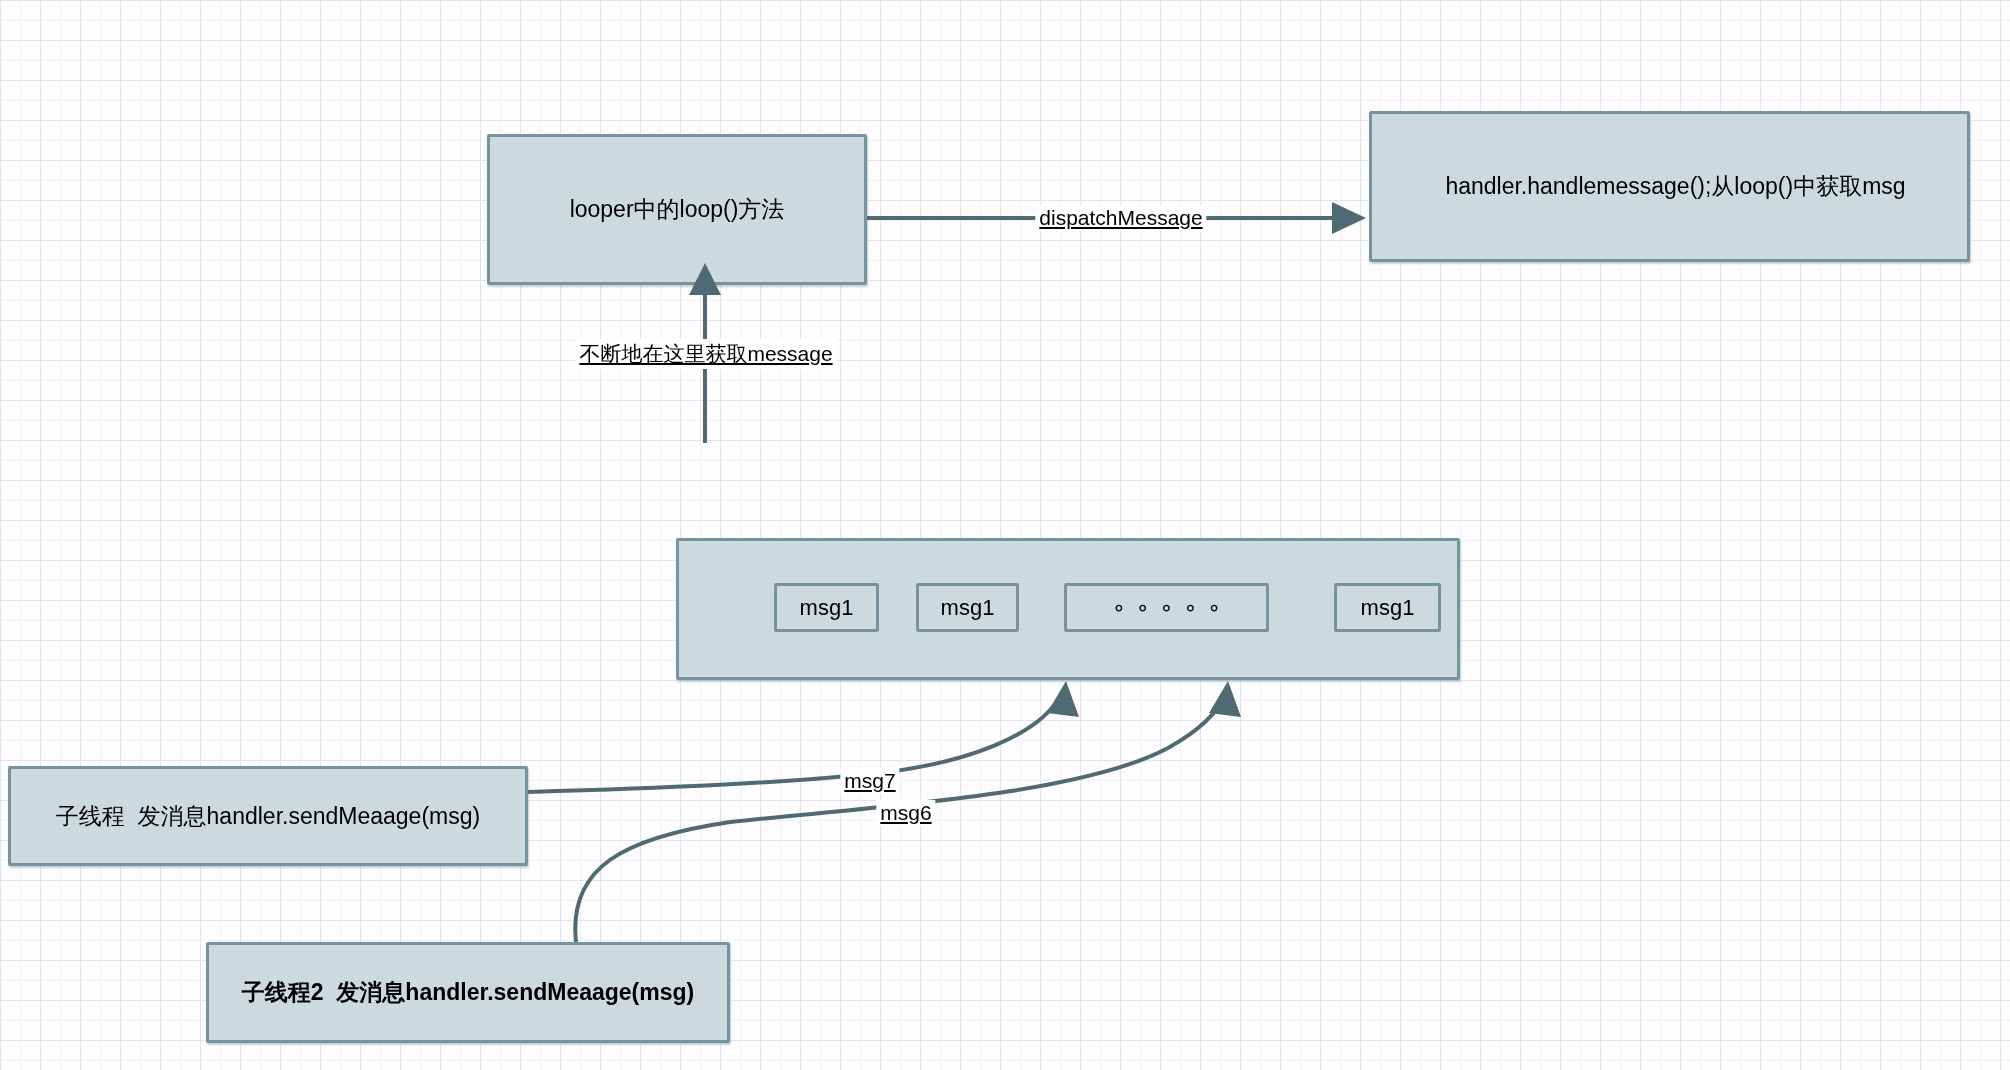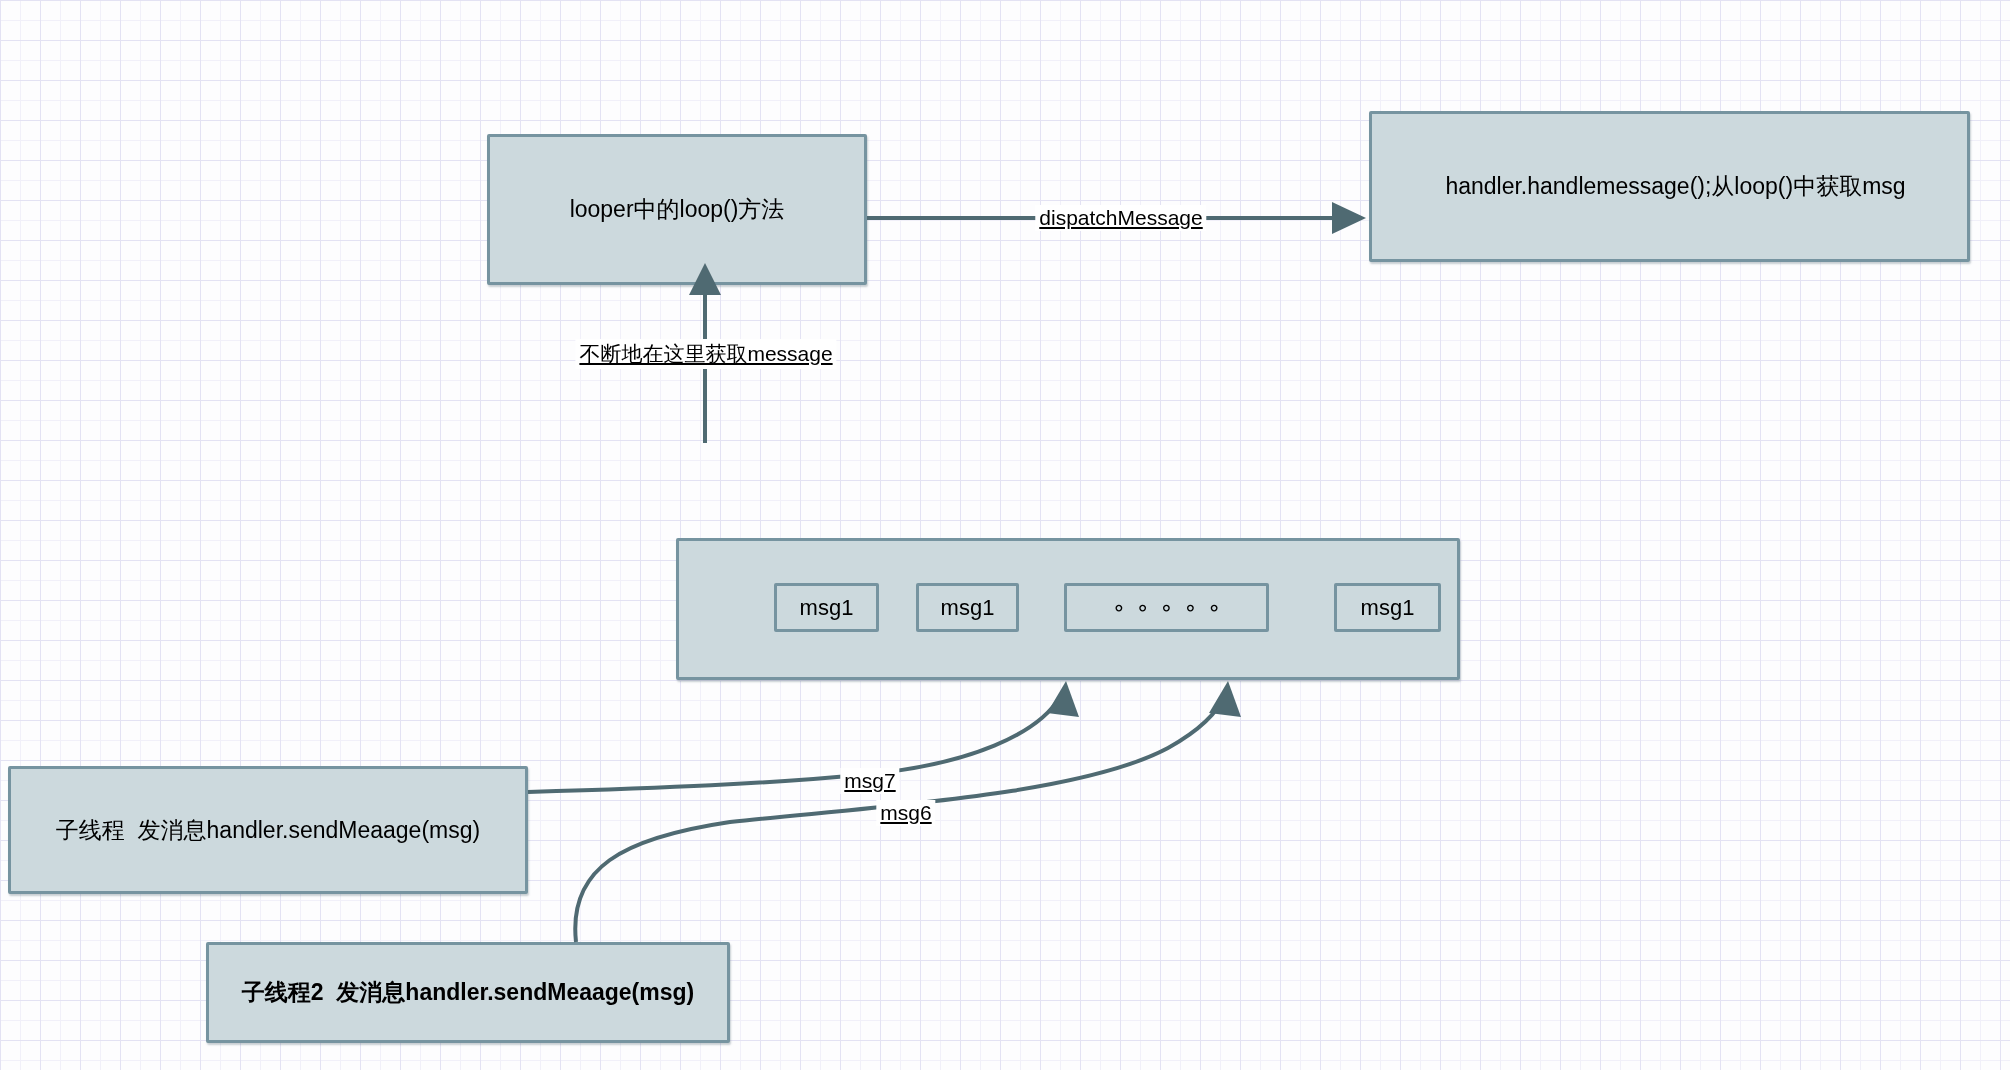--- a/index.html
+++ b/index.html
@@ -66,21 +66,21 @@
     position:absolute;left:0;top:0;z-index:2;
     pointer-events:none;
   }
   .connector{stroke:var(--connector);stroke-width:4;fill:none;}
   .arrowhead{fill:var(--connector);stroke:none;}
 
   
   #node-looper  {left:487px; top:111px; width:380px; height:151px;margin-top:23px;}
   #node-handler {left:1369px;top:111px; width:601px; height:151px;padding-left:12px;}
   #node-queue   {left:676px; top:538px; width:784px; height:142px;}
-  #node-thread1 {left:8px;   top:766px; width:520px; height:128px;}
+  #node-thread1 {left:8px;   top:766px; width:520px; height:100px;}
   #node-thread2 {left:206px; top:942px; width:524px; height:101px;font-weight:bold;}
   #cell-msg-a {left:51px;  top:42px; width:105px; height:49px;}
   #cell-msg-b {left:193px; top:42px; width:103px; height:49px;}
   #cell-dots  {left:341px; top:42px; width:205px; height:49px;}
   #cell-msg-c {left:611px; top:42px; width:107px; height:49px;}
 
   #label-dispatch  {left:1121px;top:218px;}
   #label-loopfetch {left:706px; top:354px;}
   #label-msg7      {left:870px; top:781px;}
   #label-msg6      {left:906px; top:813px;}

